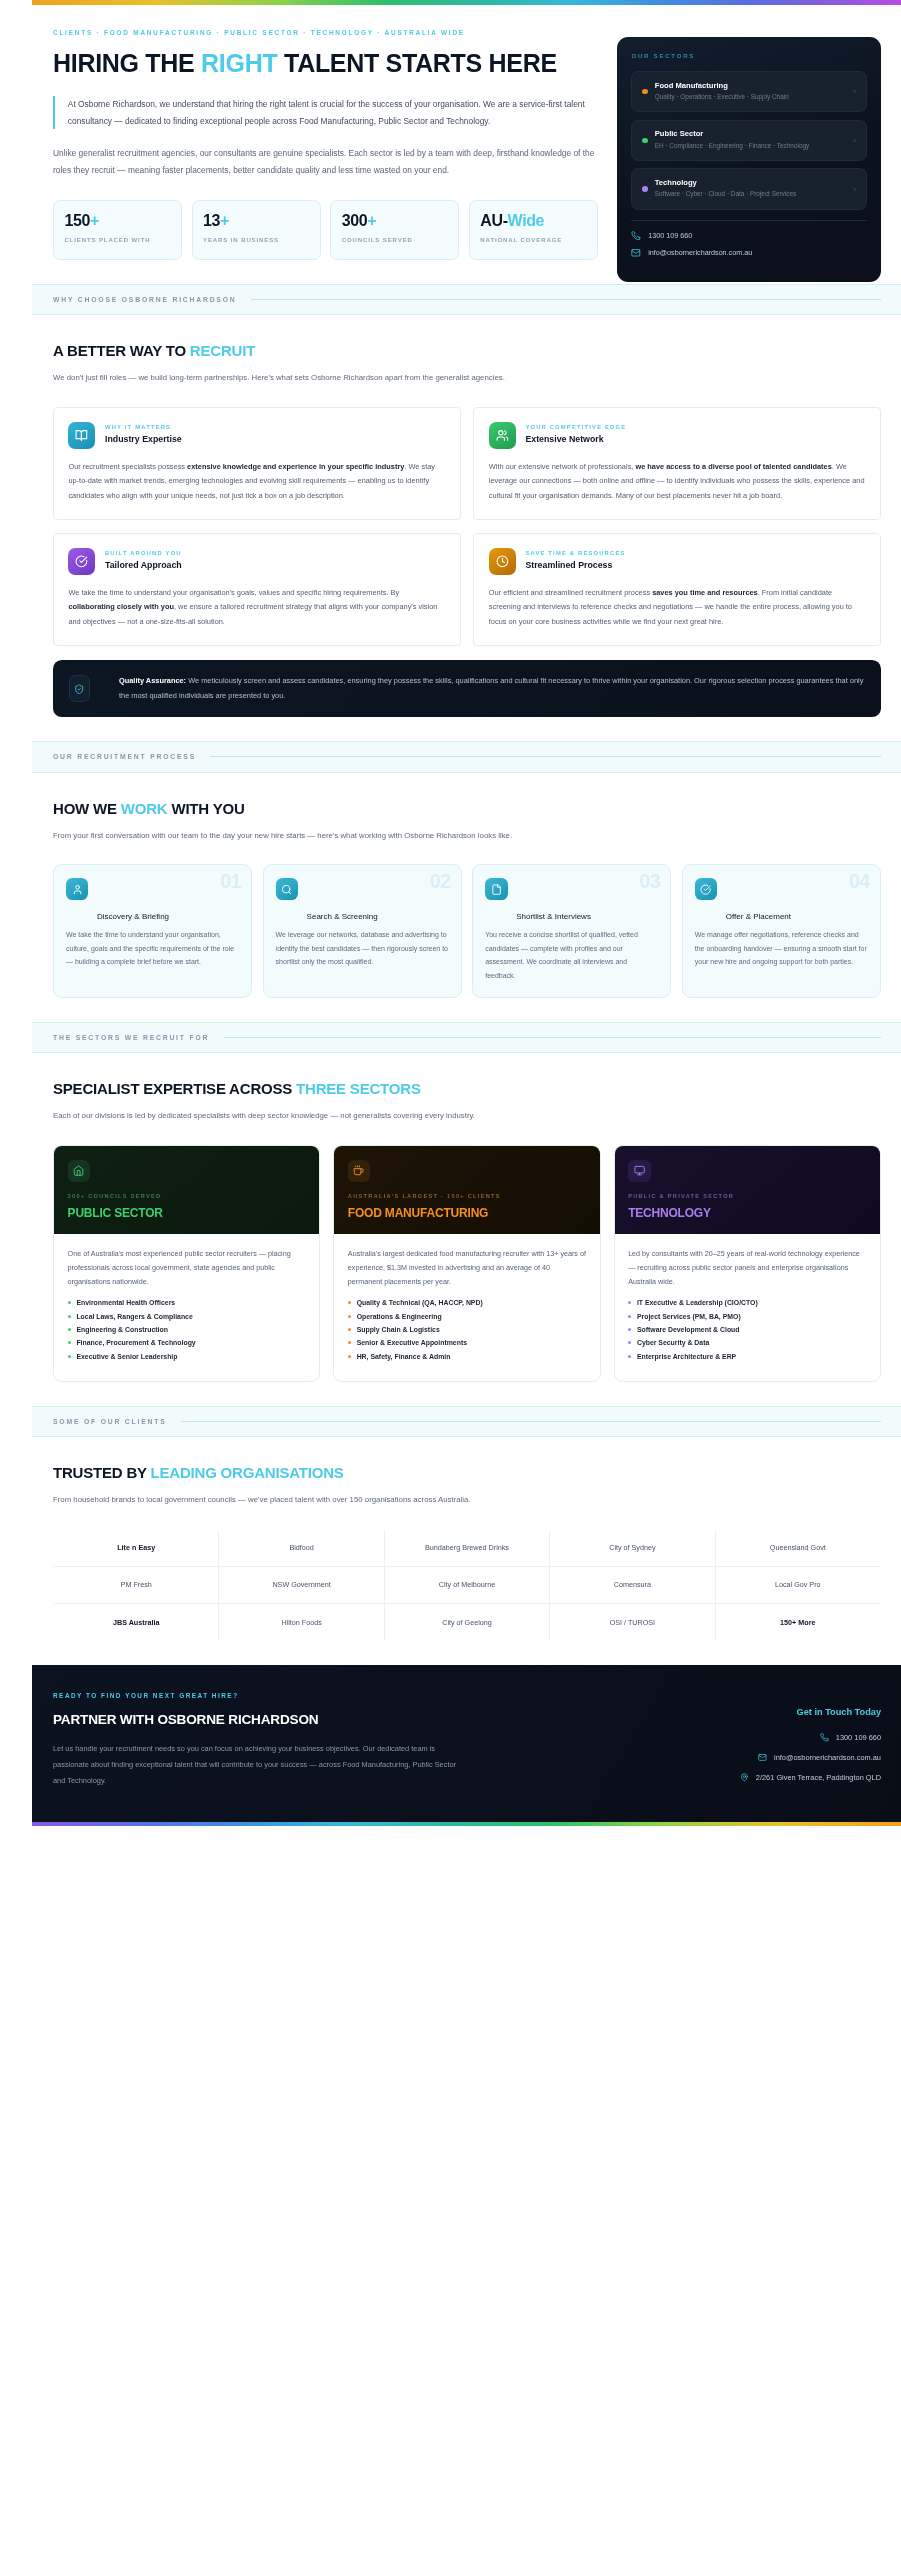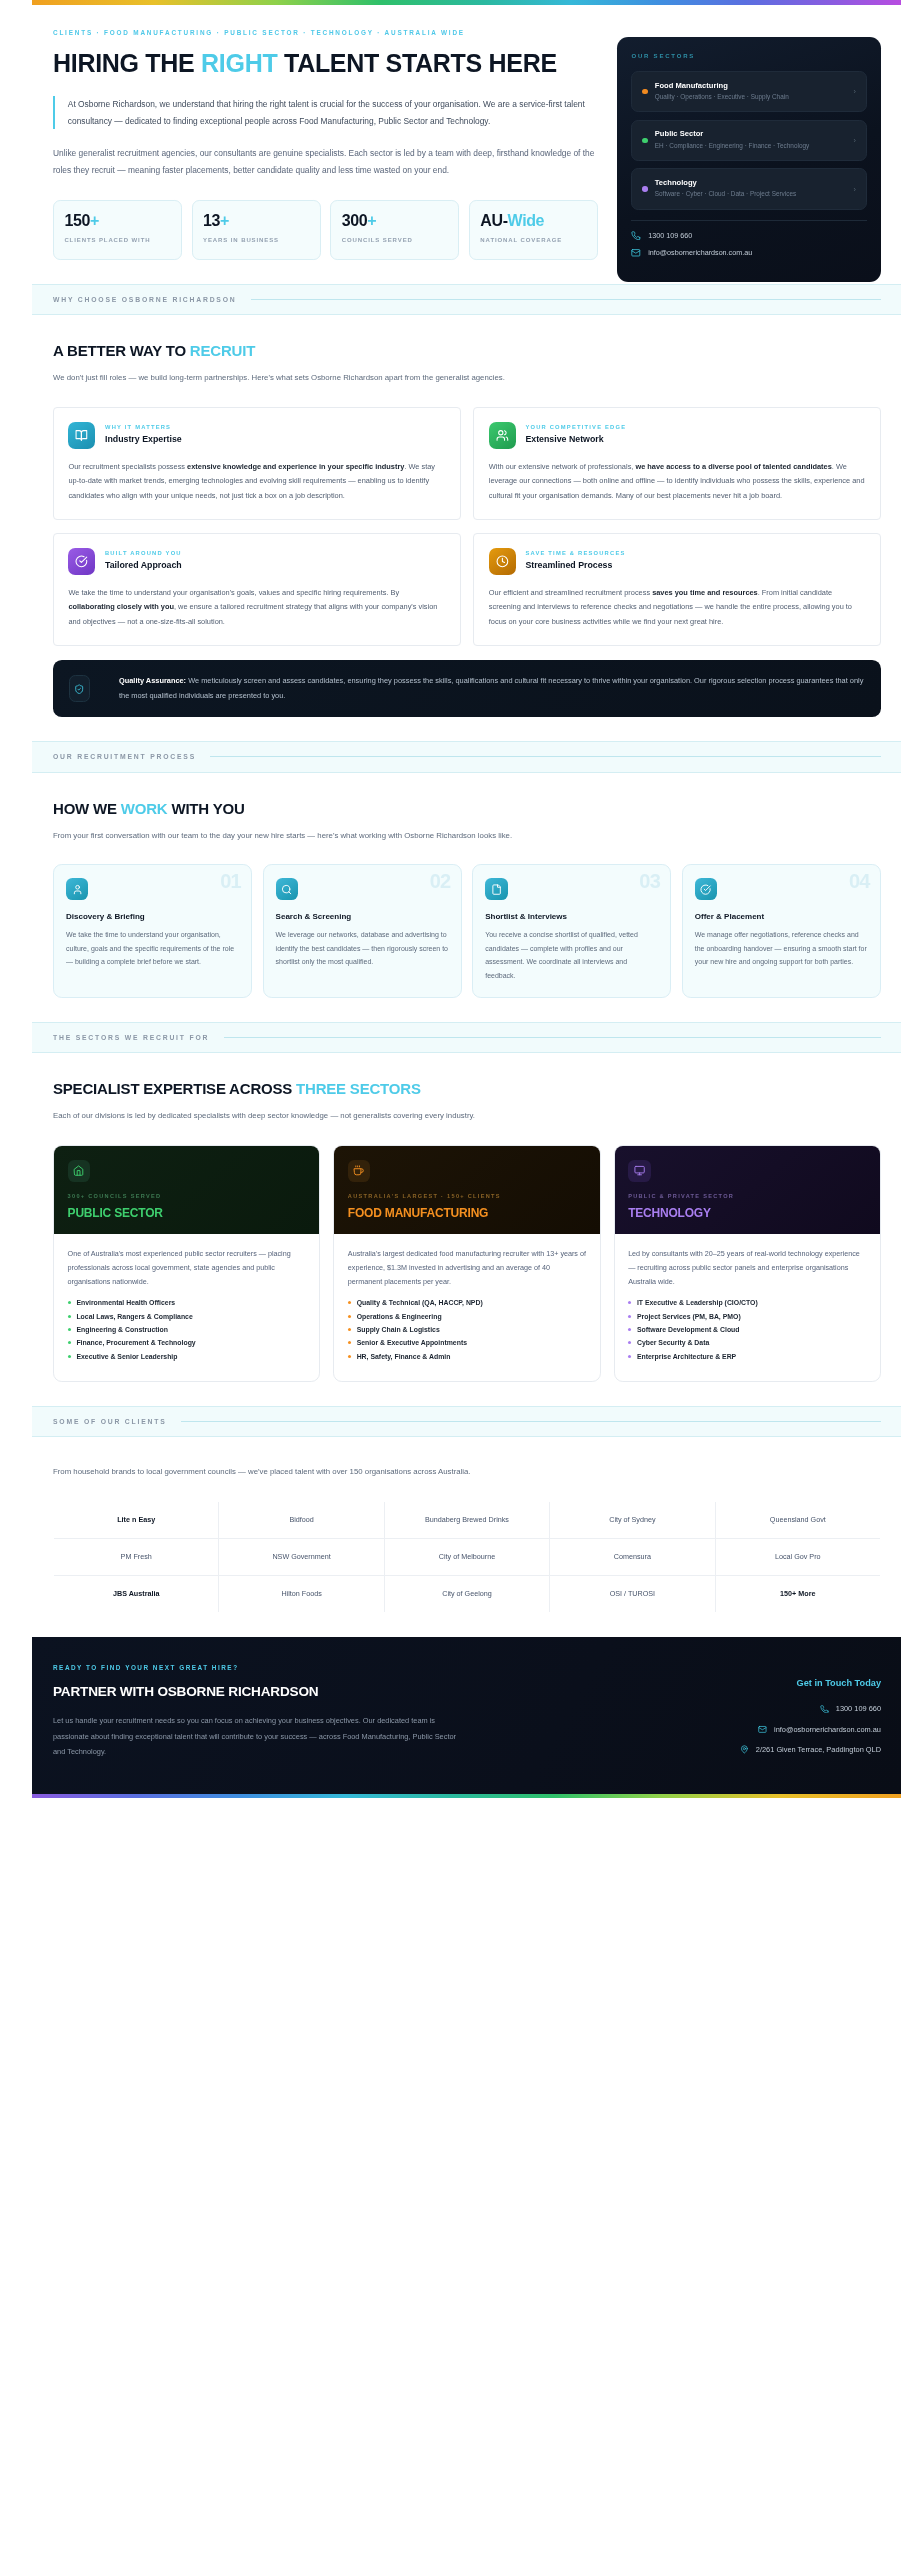--- a/index.html
+++ b/index.html
@@ -210,21 +210,21 @@
   .proc-num {
     position: absolute; top: 4.8px; right: 10.4px;
     font-size: 20px; font-weight: 800; color: #d9eff5; letter-spacing: -0.8px;
   }
   .proc-icon {
     width: 22.4px; height: 22.4px; border-radius: 6.4px;
     background: linear-gradient(145deg,#3fb8d8,#1894ae);
     display: flex; align-items: center; justify-content: center;
     color: #fff; margin-bottom: 11.2px;
   }
-  .proc-title { font-size: 8px; font-weight: 700; color: #0d1624; margin-bottom: 7.2px; }
+  .proc-title { font-size: 8px; font-weight: 400; color: #0d1624; margin-bottom: 7.2px; margin-left: 31px; }
   .proc-body { font-size: 7px; line-height: 1.95; color: #5d6a7c; }
 
   
   .sect-grid { display: grid; grid-template-columns: repeat(3,1fr); gap: 12.8px; }
   .sect-card {
     border: 0.8px solid #e7ebf0;
     border-radius: 8.8px;
     overflow: hidden;
     background: #fff;
     display: flex; flex-direction: column;
@@ -667,20 +667,21 @@
 
     </div>
   </section>
 
   <div class="strip">
     <span class="strip-label">SOME OF OUR CLIENTS</span>
     <span class="strip-rule"></span>
   </div>
 
   <section class="section">
+    <h2 class="sect-title"><span>TRUSTED BY </span><span class="accent">LEADING ORGANISATIONS</span></h2>
     <p class="sect-lead">From household brands to local government councils — we've placed talent with over 150 organisations across Australia.</p>
 
     <table class="clients-table">
       <tbody>
         <tr>
           <td class="bold">Lite n Easy</td>
           <td>Bidfood</td>
           <td>Bundaberg Brewed Drinks</td>
           <td>City of Sydney</td>
           <td>Queensland Govt</td>

